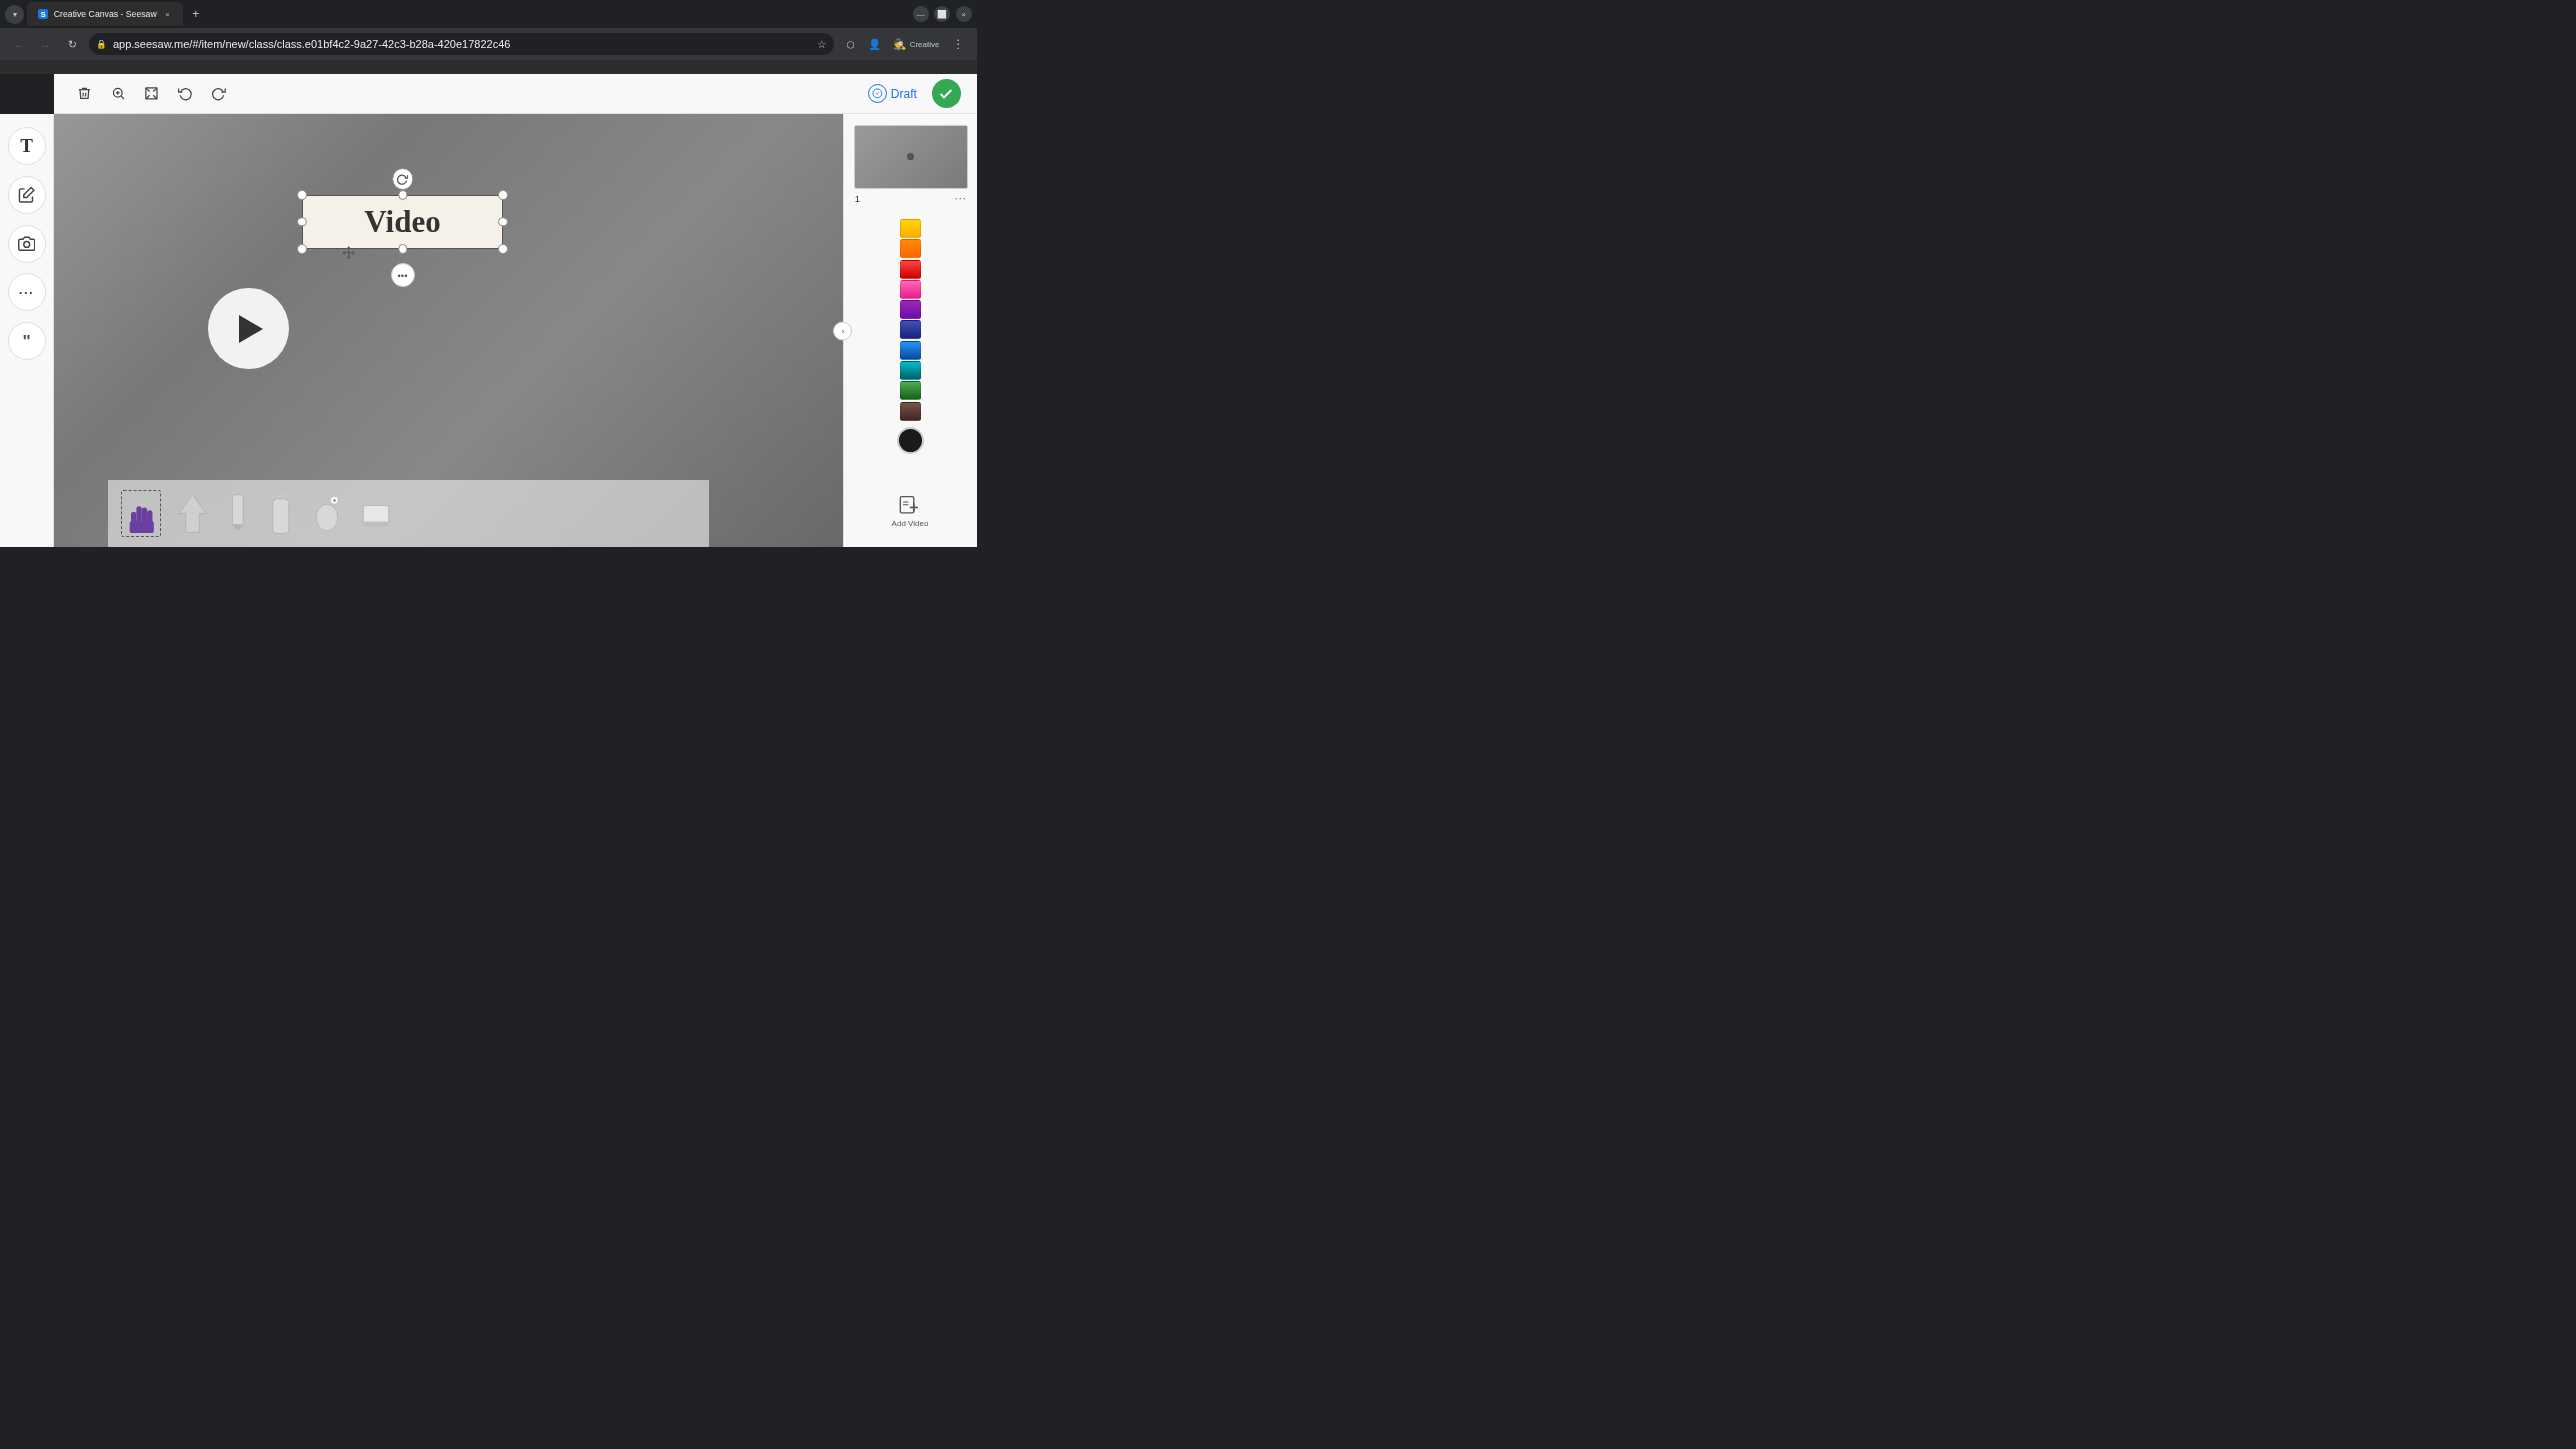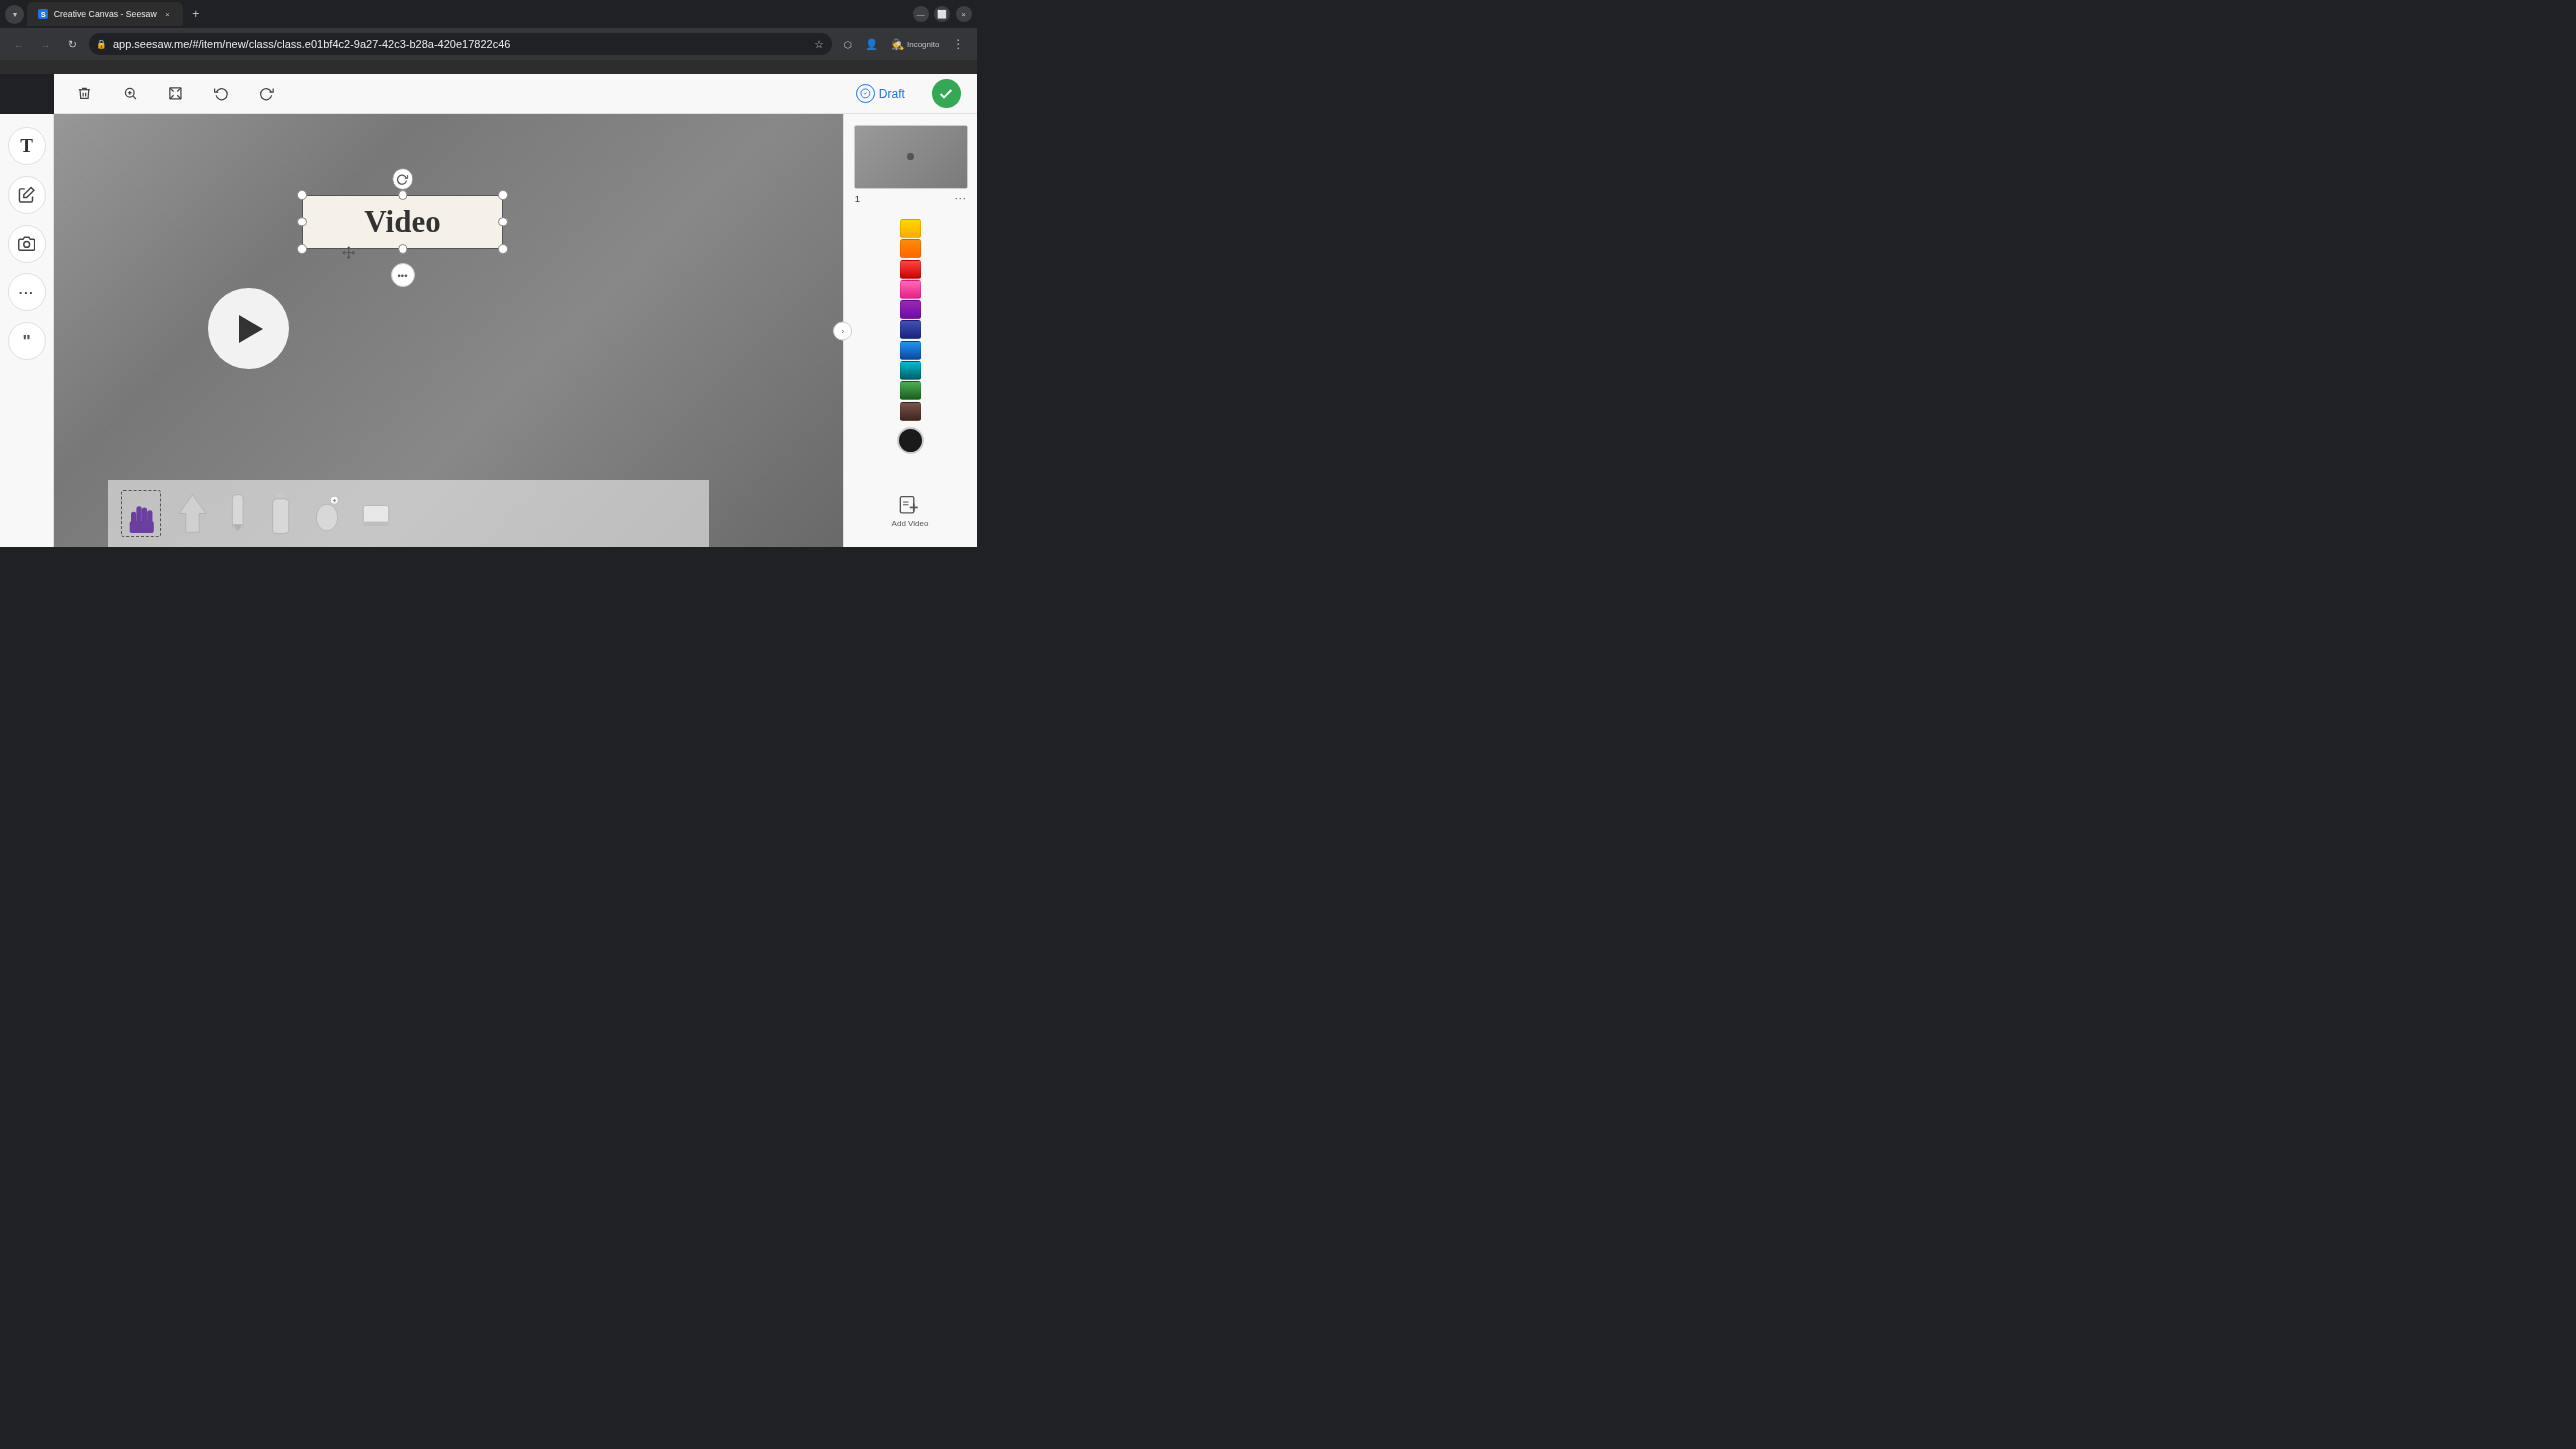--- a/index.html
+++ b/index.html
@@ -176,21 +176,21 @@
     .top-action-bar {
       position: absolute;
       top: 0;
       left: 54px;
       right: 0;
       height: 40px;
       background: #f8f8f8;
       display: flex;
       align-items: center;
       padding: 0 16px;
-      gap: 16px;
+      gap: 4px;
       border-bottom: 0.7px solid #e0e0e0;
       z-index: 10;
     }
     .action-btn {
       width: 29.5px;
       height: 29.5px;
       border-radius: 50%;
       border: none;
       background: transparent;
       display: flex;
@@ -591,21 +591,21 @@
       <span class="address-lock">🔒</span>
       <span class="address-text">app.seesaw.me/#/item/new/class/class.e01bf4c2-9a27-42c3-b28a-420e17822c46</span>
       <span style="color:#bdc1c6;font-size:10.7px;">☆</span>
     </div>
 
     <div class="nav-actions">
       <div class="nav-btn" style="font-size:9.4px;">⬡</div>
       <div class="nav-btn">👤</div>
       <div class="incognito-badge">
         <span class="incognito-icon">🕵</span>
-        <span>Incognito</span>
+        <span>Creative</span>
       </div>
       <div class="nav-menu-btn">⋮</div>
     </div>
   </div>
 </div>
 
 <div class="app-container">
 
   <div class="top-action-bar">
     <button class="action-btn">

